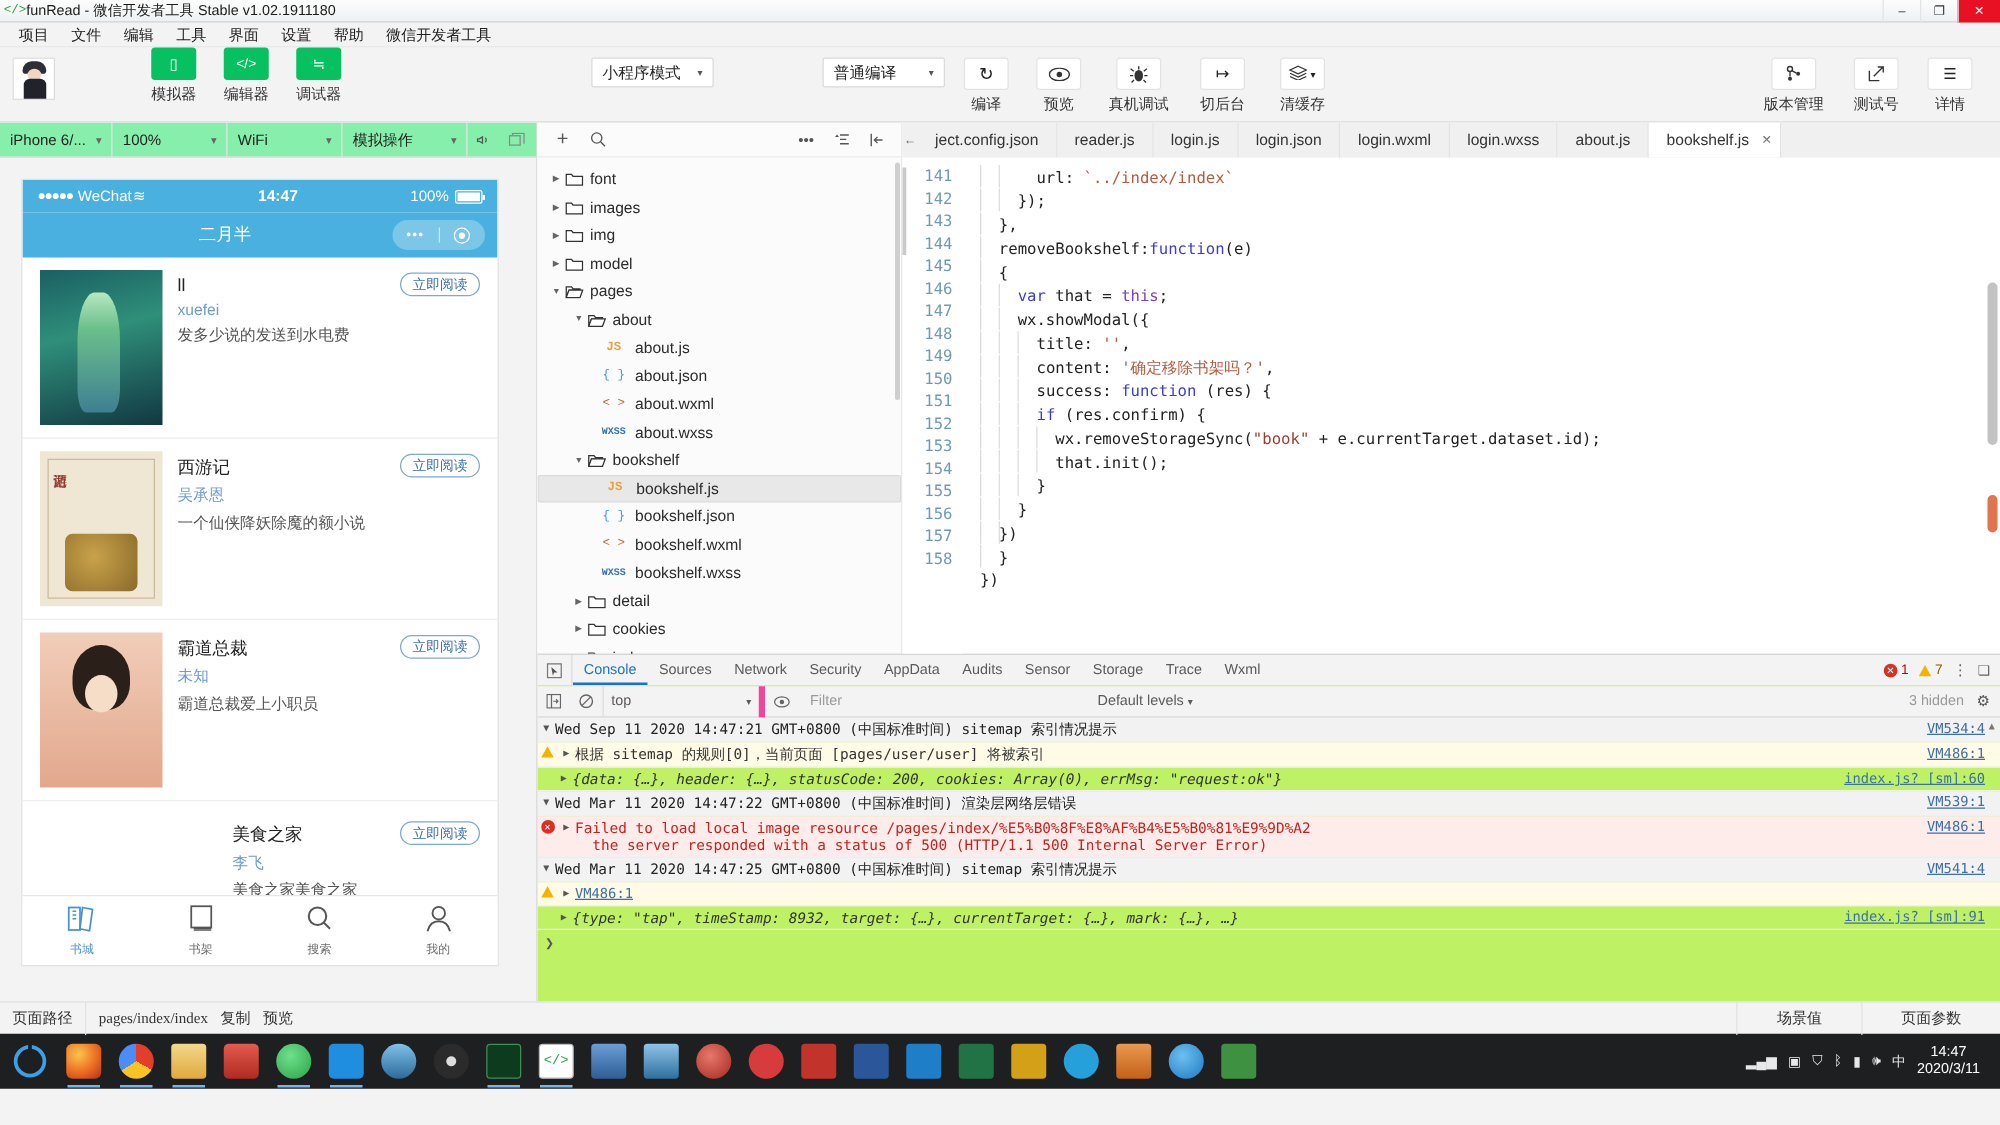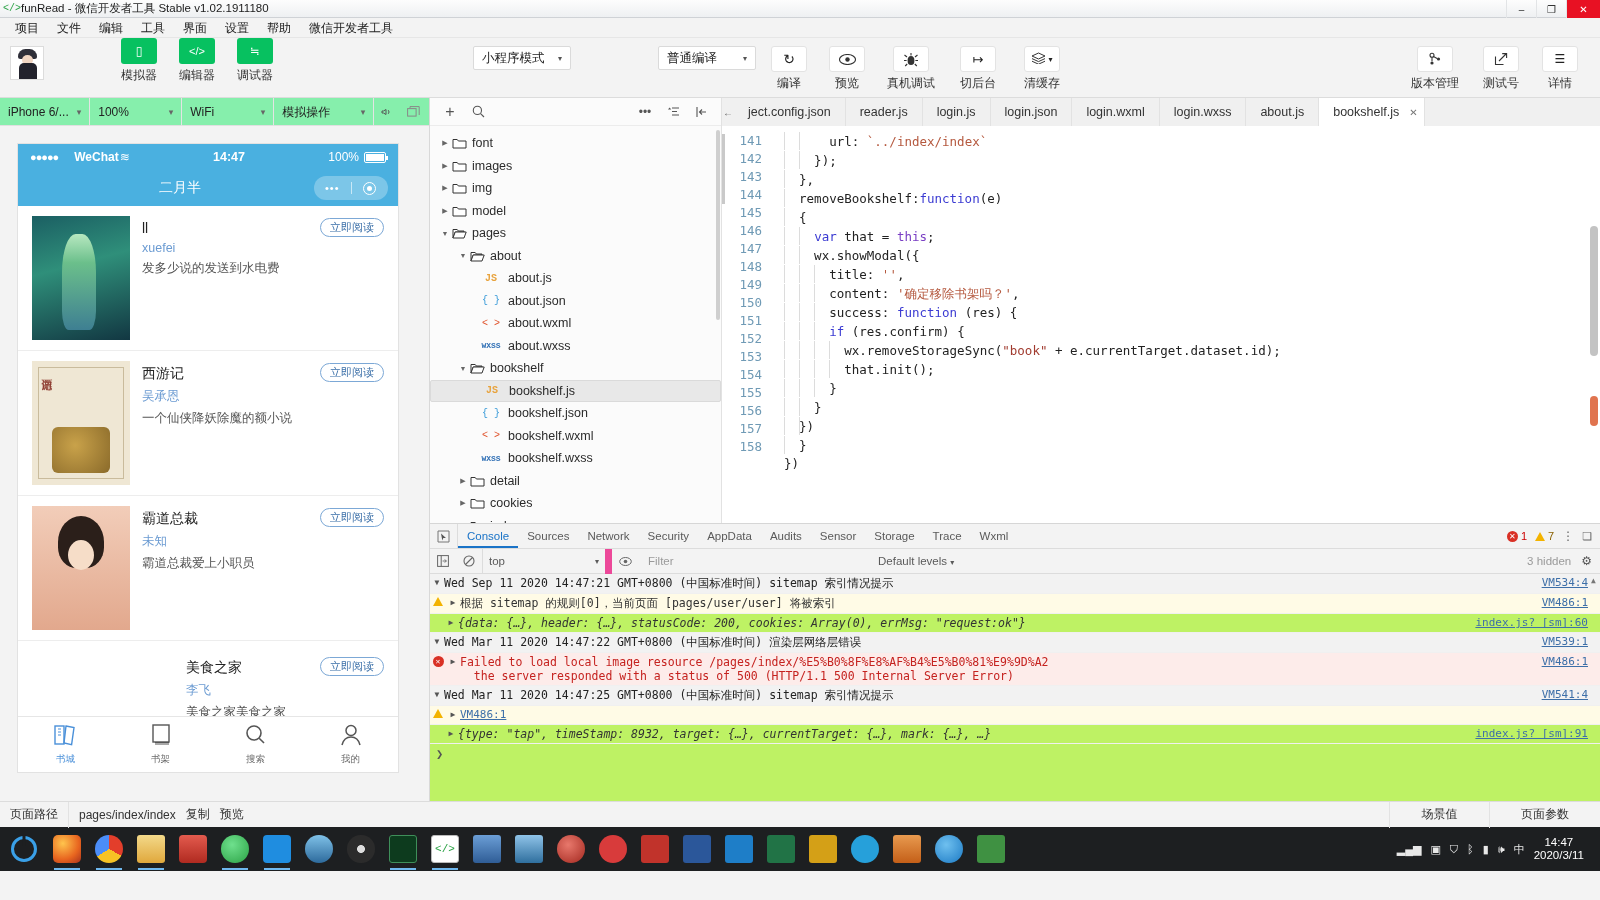--- a/index.html
+++ b/index.html
@@ -177,21 +177,21 @@
   .errbadge{display:flex;align-items:center;gap:3px;color:#c00;}
   .errdot{width:11px;height:11px;border-radius:50%;background:#d93025;color:#fff;font-size:8px;
     display:flex;align-items:center;justify-content:center;}
   .warnbadge{display:flex;align-items:center;gap:3px;color:#8a6100;}
   .warntri{width:0;height:0;border-left:5px solid transparent;border-right:5px solid transparent;border-bottom:9px solid #f3b300;}
 
   .dt-filter{height:25px;display:flex;align-items:center;border-bottom:1px solid #dcdcdc;
     background:#f3f3f3;font-size:11.5px;color:#5a5a5a;}
   .dtf-ic{width:26px;display:flex;align-items:center;justify-content:center;color:#5a5a5a;font-size:12px;}
   .dtf-sel{width:130px;display:flex;align-items:center;padding:0 6px;border-left:1px solid #dcdcdc;
-    border-right:7px solid #ec4899;height:25px;}
+    border-right:5px solid #ec4899;height:25px;}
   .dtf-sel .cv{margin-left:auto;font-size:8px;}
   .dtf-input{width:230px;padding-left:10px;color:#9a9a9a;}
   .dtf-levels{padding-left:10px;}
   .dtf-right{margin-left:auto;display:flex;align-items:center;gap:10px;padding-right:8px;color:#9a9a9a;}
 
   .console{flex:1;overflow:hidden;font-family:"DejaVu Sans Mono","Liberation Mono",monospace;font-size:11.5px;position:relative;}
   .cline{display:flex;align-items:flex-start;border-bottom:1px solid #f0f0f0;padding:2px 0;min-height:19px;}
   .cline.grp{background:#f2f2f2;color:#222;}
   .cline.warn{background:#fffbe6;}
   .cline.err{background:#fdecea;color:#c5221f;}
@@ -199,21 +199,21 @@
   .cline .ic{width:16px;flex:none;display:flex;justify-content:center;padding-top:1px;}
   .cline .txt{flex:1;padding-right:8px;white-space:pre-wrap;}
   .cline .src{color:#3d6fa8;text-decoration:underline;font-size:11px;padding-right:12px;flex:none;}
   .cline.err .src{color:#3d6fa8;}
   .prompt{display:flex;align-items:center;padding:3px 0 0 6px;color:#555;font-size:12px;}
   .con-scroll{position:absolute;right:2px;top:2px;bottom:2px;width:9px;}
   .con-scroll .up,.con-scroll .dn{font-size:8px;color:#777;text-align:center;}
 
   
   .botbar{height:26px;background:#f3f3f3;border-top:1px solid #dcdcdc;display:flex;align-items:center;font-size:12px;color:#333;}
-  .bb-cell{padding:0 10px;height:26px;display:flex;align-items:center;border-right:1px solid #e2e2e2;}
+  .bb-cell{padding:0 10px;height:26px;display:flex;align-items:center;border-right:1px solid #e2e2e2;font-family:Liberation Serif, serif;}
   .bb-link{color:#333;margin-left:10px;}
   .bb-spacer{flex:1;}
 
   
   .taskbar{height:44px;background:#1d1f21;display:flex;align-items:center;padding-left:2px;}
   .tb-start{width:44px;height:44px;display:flex;align-items:center;justify-content:center;}
   .ring{width:26px;height:26px;border-radius:50%;border:3px solid #3aa0e8;position:relative;}
   .ring:after{content:"";position:absolute;left:50%;top:-5px;width:3px;height:12px;background:#1d1f21;transform:translateX(-50%);}
   .ti{width:42px;height:44px;display:flex;align-items:center;justify-content:center;position:relative;}
   .ti .g{width:28px;height:28px;border-radius:5px;}
@@ -381,21 +381,21 @@
         <svg width="13" height="12" viewBox="0 0 13 12">
             <rect x="0.6" y="2.6" width="8.5" height="7.5" fill="none" stroke="#888" stroke-width="1"></rect>
             <path d="M3 2V0.6h9.2V9" fill="none" stroke="#888" stroke-width="1"></path>
           </svg>
       </div>
     </div>
 
     <div class="phone">
       <div class="ph-status">
         <span class="dots">●●●●●</span>
-        <span style="margin-left:16px;font-weight:bold">WeChat</span>
+        <span style="margin-left:4px;font-weight:normal">WeChat</span>
         <span style="margin-left:1px">≋</span>
         <span class="ctr">14:47</span>
         <span class="rt">
           <span>100%</span>
           <span class="batt">
               <i></i>
             </span>
         </span>
       </div>
 

